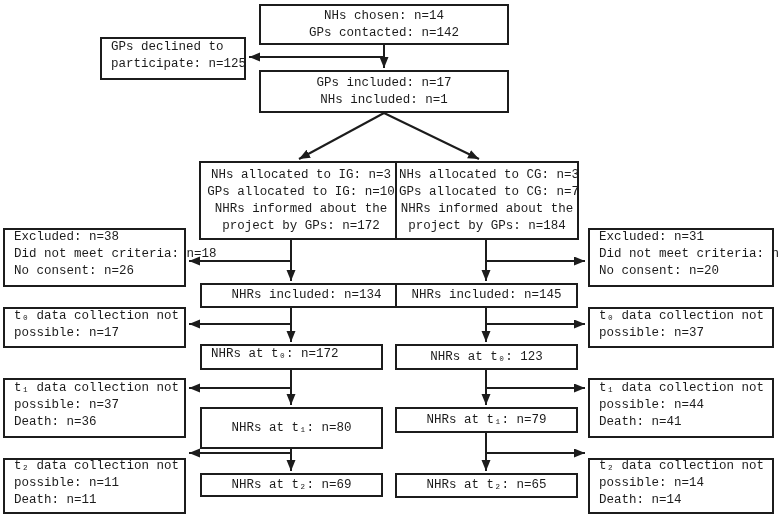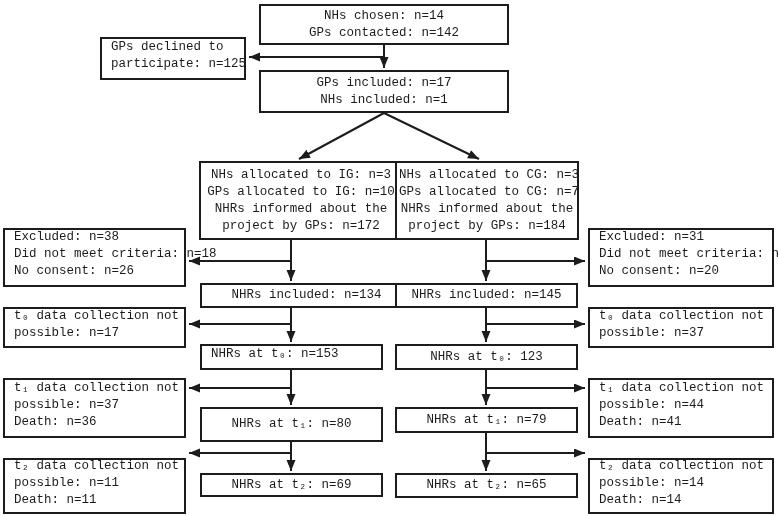--- a/index.html
+++ b/index.html
@@ -119,40 +119,40 @@
     <div>t₀ data collection not</div>
     <div>possible: n=17</div>
   </div>
 
   <div class="box left" style="left:588px;top:307px;width:186px;height:41px">
     <div>t₀ data collection not</div>
     <div>possible: n=37</div>
   </div>
 
   <div class="box left" style="left:200px;top:344px;width:183px;height:26px">
-    <div>NHRs at t₀: n=153</div>
+    <div>NHRs at t₀: n=172</div>
   </div>
 
   <div class="box center" style="left:395px;top:344px;width:183px;height:26px">
     <div>NHRs at t₀: 123</div>
   </div>
 
   <div class="box left" style="left:3px;top:378px;width:183px;height:60px">
     <div>t₁ data collection not</div>
     <div>possible: n=37</div>
     <div>Death: n=36</div>
   </div>
 
   <div class="box left" style="left:588px;top:378px;width:186px;height:60px">
     <div>t₁ data collection not</div>
     <div>possible: n=44</div>
     <div>Death: n=41</div>
   </div>
 
-  <div class="box center" style="left:200px;top:407px;width:183px;height:35px">
+  <div class="box center" style="left:200px;top:407px;width:183px;height:42px">
     <div>NHRs at t₁: n=80</div>
   </div>
 
   <div class="box center" style="left:395px;top:407px;width:183px;height:26px">
     <div>NHRs at t₁: n=79</div>
   </div>
 
   <div class="box left" style="left:3px;top:458px;width:183px;height:56px">
     <div>t₂ data collection not</div>
     <div>possible: n=11</div>

